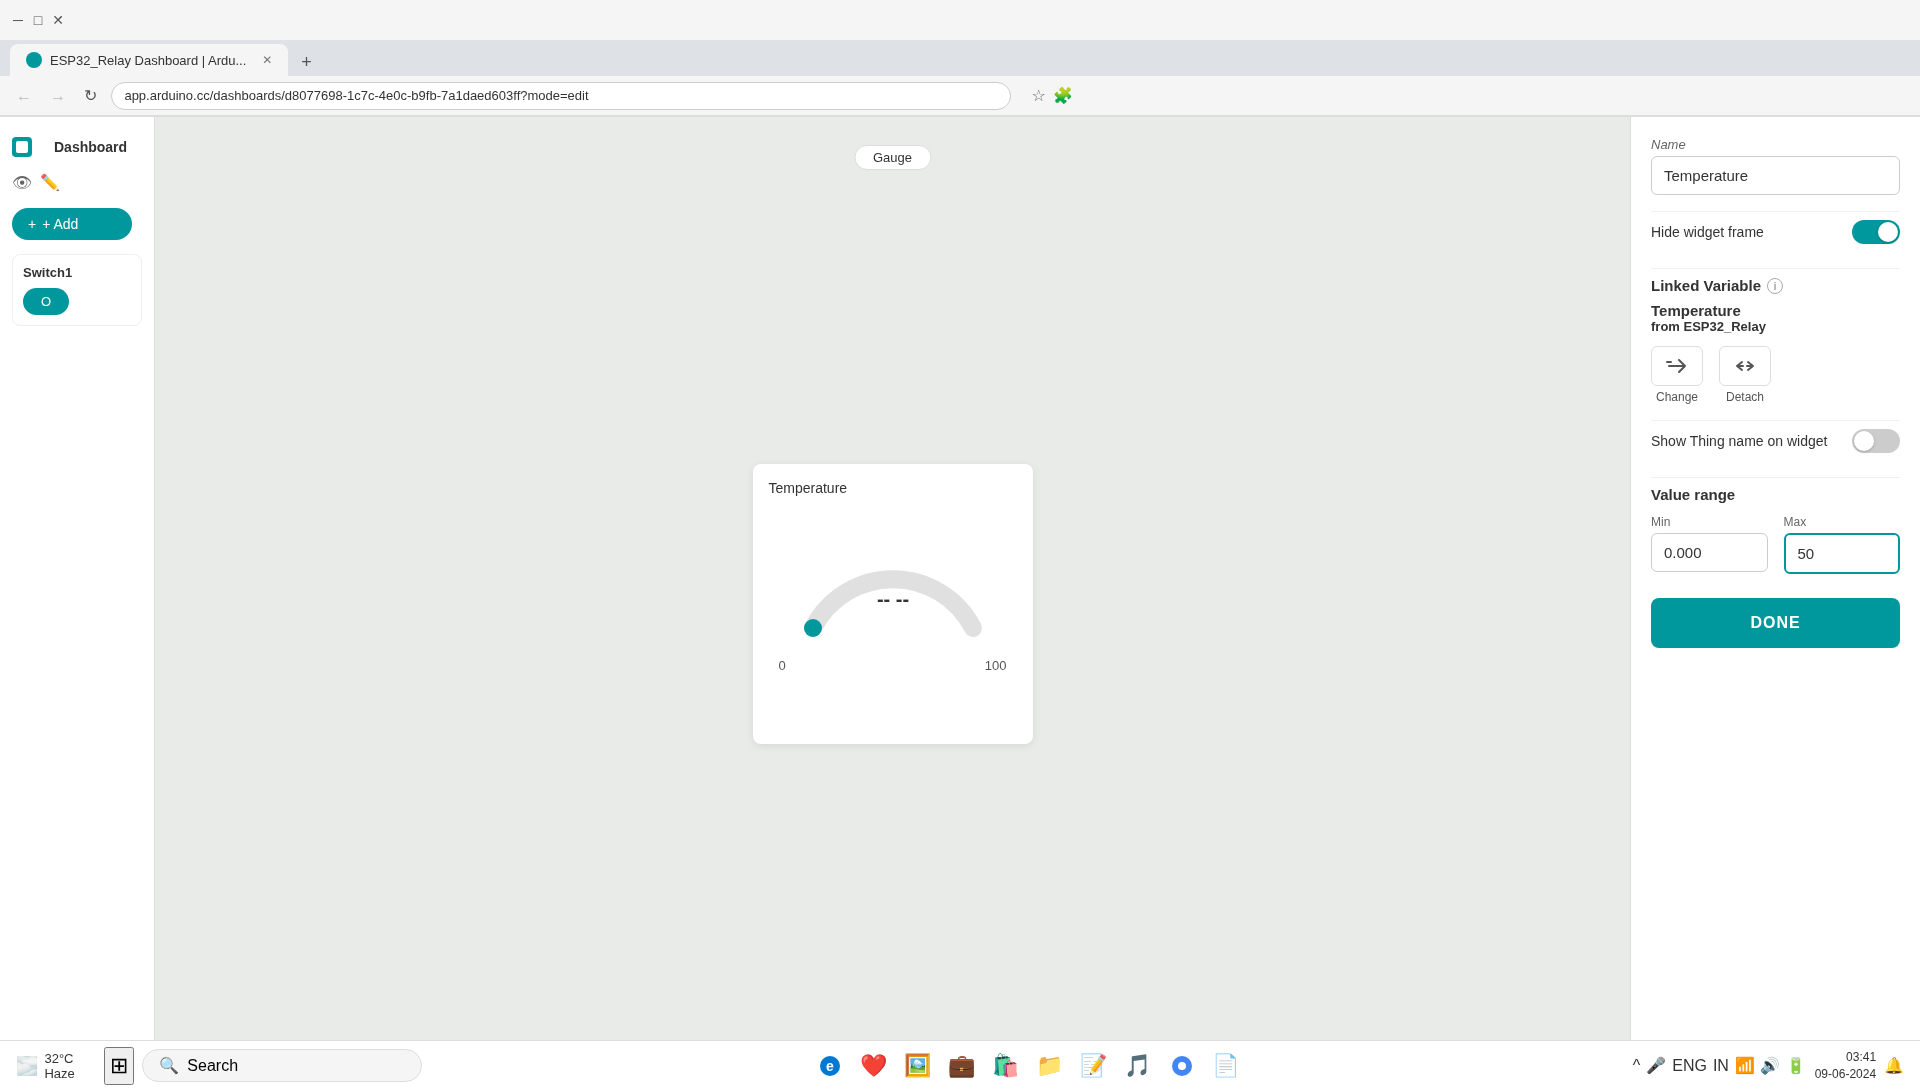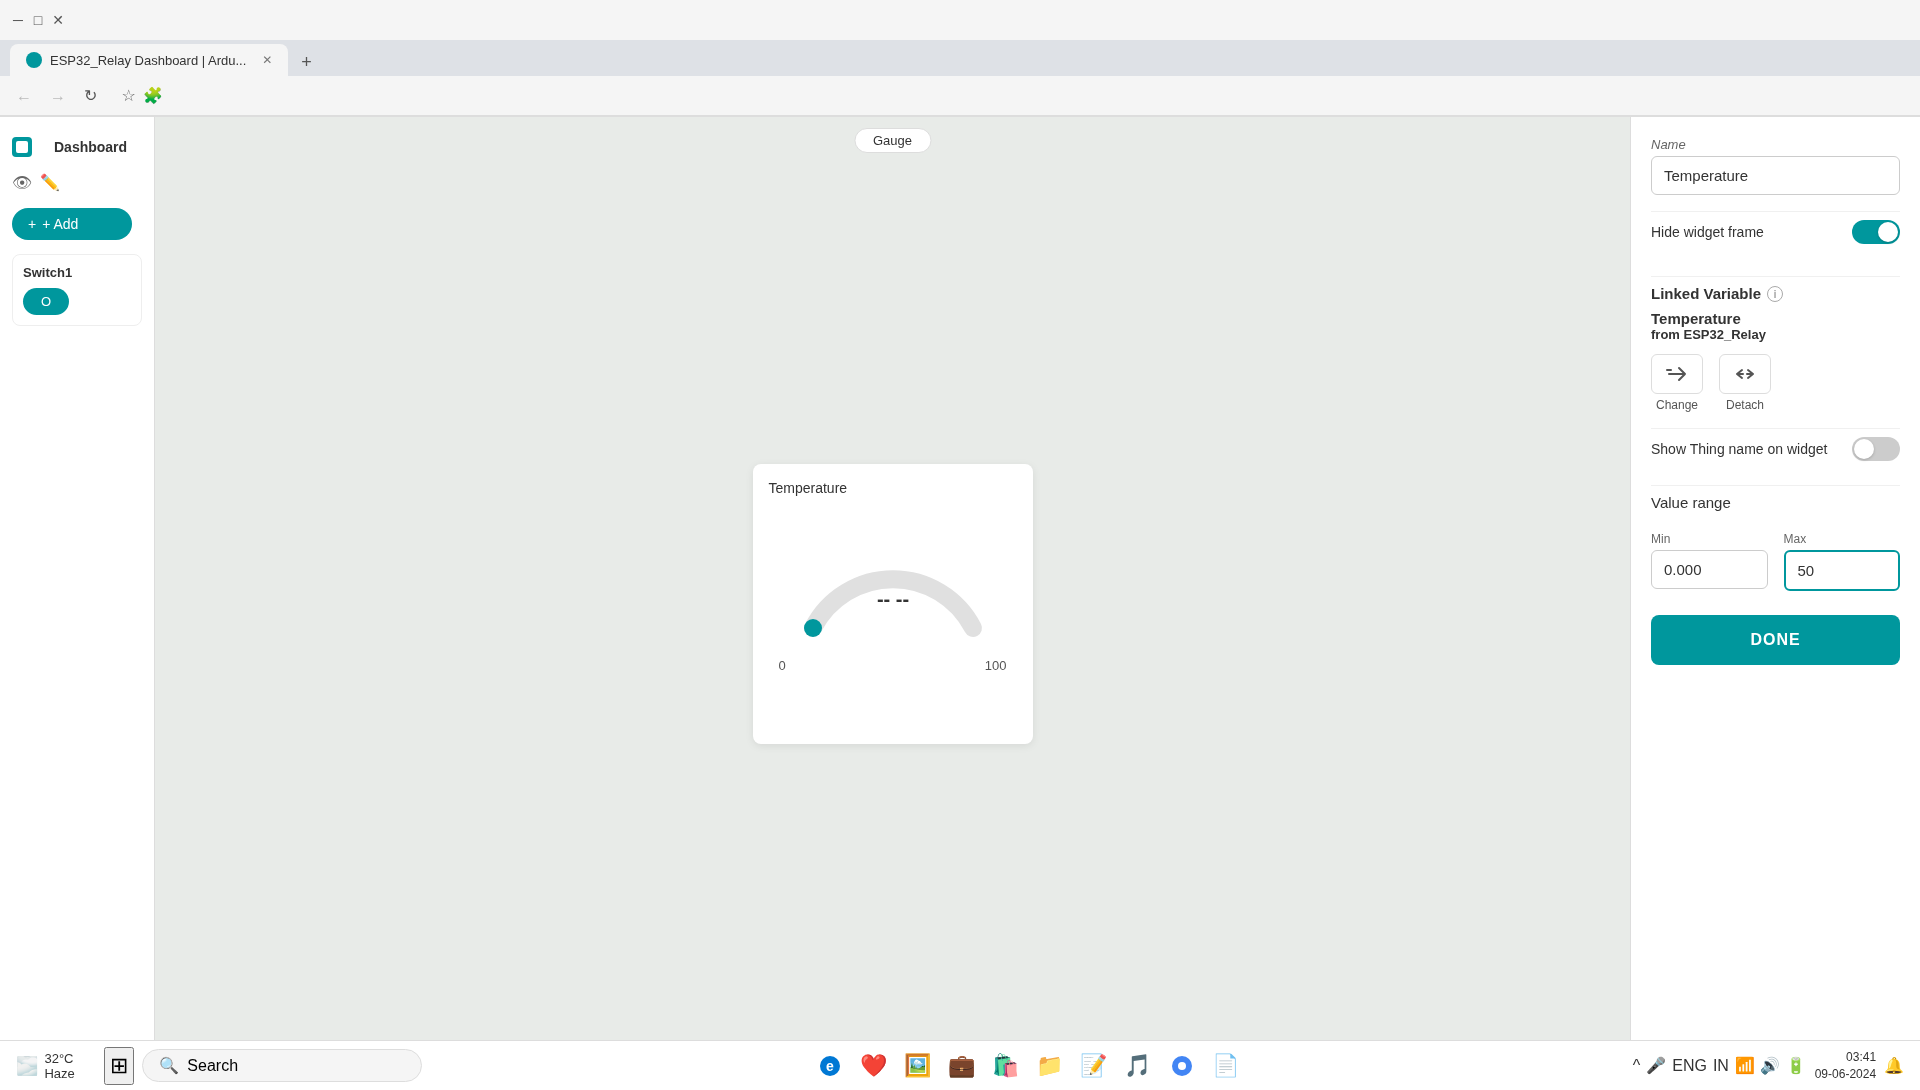--- a/index.html
+++ b/index.html
@@ -68,21 +68,21 @@
     .widget-on-btn {
       background: #00979d; color: #fff; border: none; border-radius: 16px; padding: 6px 18px;
       font-size: 13px; cursor: pointer;
     }
 
     
     .main-canvas {
       flex: 1; background: #e8ebe8; position: relative; display: flex; align-items: center; justify-content: center;
     }
     .gauge-label-pill {
-      position: absolute; top: 11px; left: 50%; transform: translateX(-50%);
+      position: absolute; top: 28px; left: 50%; transform: translateX(-50%);
       background: #fff; border: 1px solid #ddd; border-radius: 20px; padding: 4px 18px;
       font-size: 13px; color: #333;
     }
     .gauge-widget {
       background: #fff; border-radius: 8px; box-shadow: 0 2px 8px rgba(0,0,0,0.08);
       width: 280px; min-height: 280px; padding: 16px; position: relative;
     }
     .gauge-widget-title { font-size: 14px; color: #333; margin-bottom: 12px; }
     .gauge-svg-container { display: flex; justify-content: center; padding: 10px 0; }
     .gauge-range { display: flex; justify-content: space-between; padding: 0 10px; font-size: 13px; color: #555; }
@@ -104,21 +104,21 @@
     .toggle-label { font-size: 14px; color: #333; }
     .toggle-switch {
       width: 48px; height: 24px; background: #00979d; border-radius: 12px; position: relative; cursor: pointer;
     }
     .toggle-switch.off { background: #ccc; }
     .toggle-knob {
       width: 20px; height: 20px; background: #fff; border-radius: 50%; position: absolute;
       top: 2px; right: 2px; box-shadow: 0 1px 3px rgba(0,0,0,0.2);
     }
     .toggle-knob.off { right: auto; left: 2px; }
-    .linked-var-section { padding-top: 8px; border-top: 1px solid #f0f0f0; margin-top: 8px; }
+    .linked-var-section { padding-top: 8px; border-top: 1px solid #f0f0f0; }
     .linked-var-title {
       font-size: 15px; font-weight: 700; color: #333; display: flex; align-items: center; gap: 6px; margin-bottom: 8px;
     }
     .info-icon {
       width: 16px; height: 16px; border-radius: 50%; border: 1px solid #aaa;
       display: flex; align-items: center; justify-content: center; font-size: 11px; color: #aaa; cursor: pointer;
     }
     .linked-var-name { font-size: 15px; font-weight: 700; color: #333; }
     .linked-var-from { font-size: 13px; color: #666; }
     .linked-var-from span { font-weight: 600; color: #333; }
@@ -126,21 +126,21 @@
     .linked-action-btn {
       display: flex; flex-direction: column; align-items: center; gap: 4px;
       background: none; border: none; cursor: pointer;
     }
     .linked-action-icon {
       width: 52px; height: 40px; border: 1px solid #ddd; border-radius: 6px;
       display: flex; align-items: center; justify-content: center; font-size: 20px; color: #555;
     }
     .linked-action-label { font-size: 12px; color: #555; }
     .value-range-section { padding-top: 8px; border-top: 1px solid #f0f0f0; }
-    .value-range-title { font-size: 15px; font-weight: 400; color: #333; margin-bottom: 21px; }
+    .value-range-title { font-size: 15px; font-weight: 700; color: #333; margin-bottom: 12px; }
     .range-inputs { display: flex; gap: 16px; }
     .range-input-group { flex: 1; }
     .range-input-label { font-size: 12px; color: #666; margin-bottom: 4px; }
     .range-input {
       width: 100%; border: 1px solid #ccc; border-radius: 6px; padding: 10px 12px;
       font-size: 15px; color: #333; outline: none;
     }
     .range-input.focused { border: 2px solid #00979d; }
     .done-btn {
       background: #00979d; color: #fff; border: none; border-radius: 8px; padding: 16px;
@@ -186,20 +186,23 @@
       <span>ESP32_Relay Dashboard | Ardu...</span>
       <span class="tab-close">✕</span>
     </div>
     <button class="tab-new">+</button>
   </div>
 
   <div class="address-bar">
     <button class="nav-btn disabled">←</button>
     <button class="nav-btn disabled">→</button>
     <button class="nav-btn">↻</button>
+    <div class="url-bar">
+      <span>app.arduino.cc/dashboards/d8077698-1c7c-4e0c-b9fb-7a1daed603ff?mode=edit</span>
+    </div>
     <div class="url-icons">
       <span class="url-icon">☆</span>
       <span class="url-icon">🧩</span>
     </div>
   </div>
 </div>
 
 <div class="app-container">
 
   <div class="left-sidebar">

